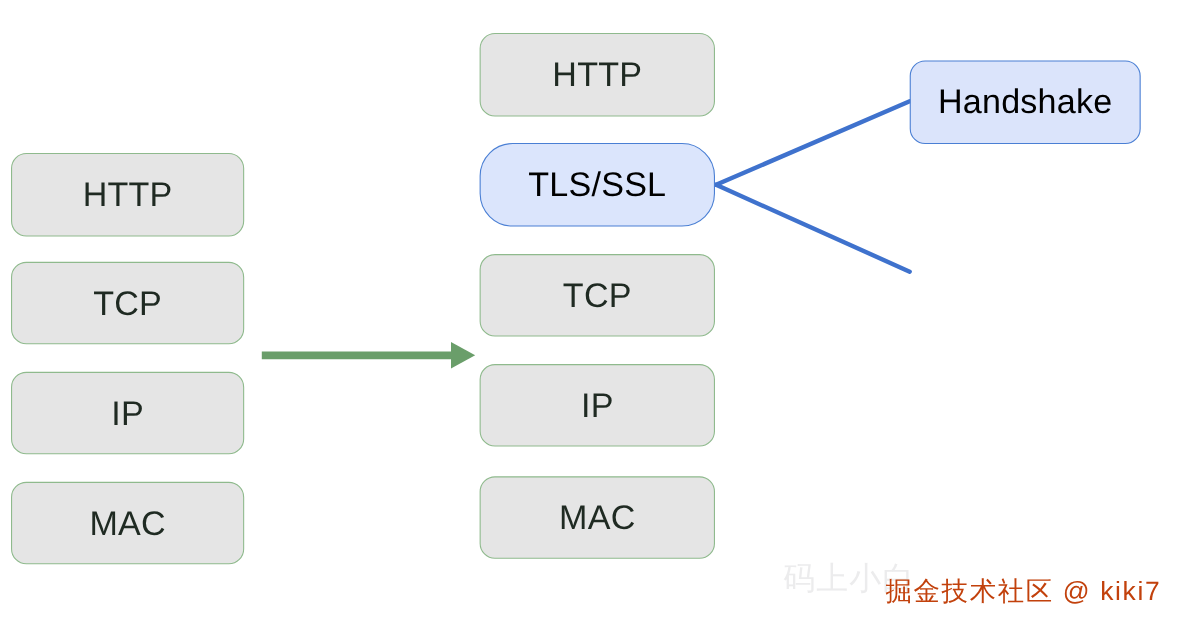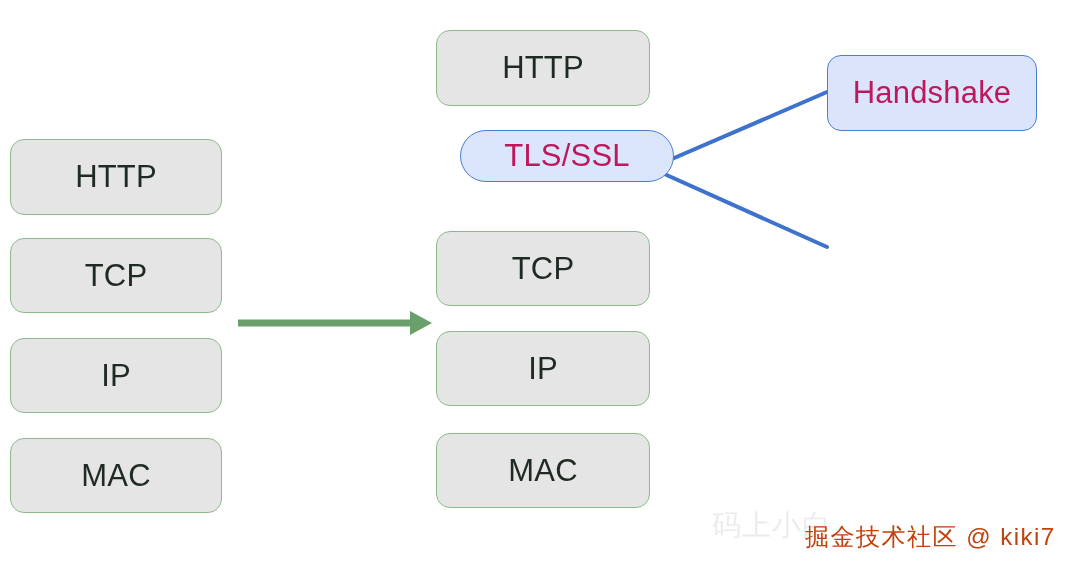--- a/index.html
+++ b/index.html
@@ -40,21 +40,21 @@
     user-select: none;
   }
   .node.green {
     background: #e5e5e5;
     border-color: #8fba8d;
     color: #1f2a22;
   }
   .node.blue {
     background: #dbe4fb;
     border-color: #4a7fd4;
-    color: #be185d;
+    color: #000000;
     justify-content: center;
   }
   .node.blue.emph {
     background: #dbe5fc;
   }
   .watermark {
     position: absolute;
     white-space: nowrap;
     user-select: none;
   }
@@ -96,21 +96,21 @@
   <div class="node green" style="left:10px; top:338px; width:212px; height:75px;">
     <span>IP</span>
   </div>
   <div class="node green" style="left:10px; top:438px; width:212px; height:75px;">
     <span>MAC</span>
   </div>
 
   <div class="node green" style="left:436px; top:30px; width:214px; height:76px;">
     <span>HTTP</span>
   </div>
-  <div class="node blue emph" style="left:460px; top:130px; width:214px; height:52px;border-radius:30px;">
+  <div class="node blue emph" style="left:436px; top:130px; width:214px; height:76px;border-radius:30px;">
     <span>TLS/SSL</span>
   </div>
   <div class="node green" style="left:436px; top:231px; width:214px; height:75px;">
     <span>TCP</span>
   </div>
   <div class="node green" style="left:436px; top:331px; width:214px; height:75px;">
     <span>IP</span>
   </div>
   <div class="node green" style="left:436px; top:433px; width:214px; height:75px;">
     <span>MAC</span>

